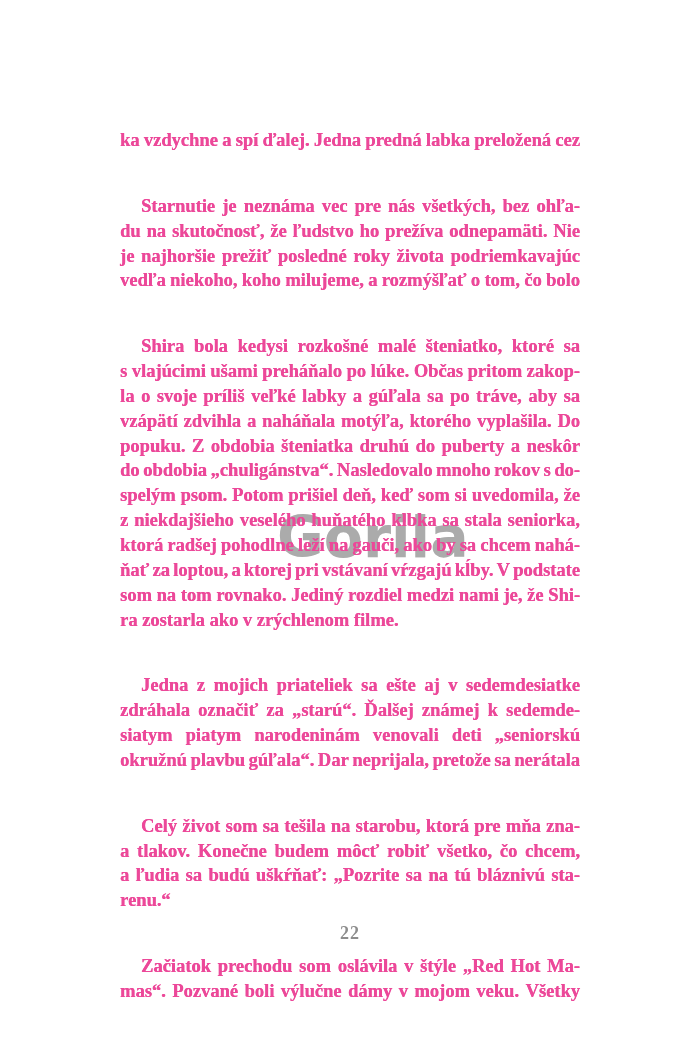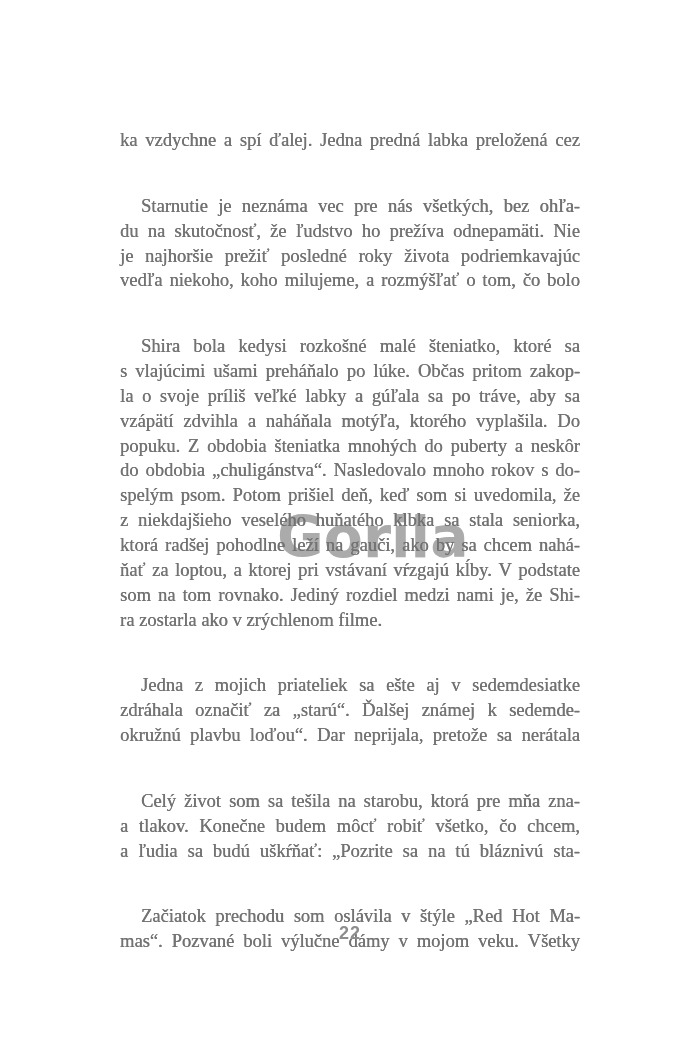--- a/index.html
+++ b/index.html
@@ -44,35 +44,35 @@
     display: flex;
     justify-content: space-between;
   }
   .line.indent { padding-left: 21px; margin-top: 41px; }
   .pagenum {
     position: absolute;
     left: 0;
     right: 0;
     top: 923px;
     text-align: center;
-    font-family: Liberation Sans, sans-serif;
+    font-family: Liberation Serif, serif;
     font-weight: bold;
     font-size: 18px;
     letter-spacing: 1px;
     color: #8d8d8d;
     z-index: 2;
   }
 </style>
 </head>
 <body>
 
 <div class="page" style="background: rgb(255, 255, 255);">
   <div class="watermark" style="color: rgb(171, 171, 171);">Gorila</div>
 
-  <div class="text-block" id="body-text" style="color: #737373;">
+  <div class="text-block" id="body-text" style="color: #ec4899; font-weight: bold;">
       <div class="line justify">
         <span>ka</span>
         <span>vzdychne</span>
         <span>a</span>
         <span>spí</span>
         <span>ďalej.</span>
         <span>Jedna</span>
         <span>predná</span>
         <span>labka</span>
         <span>preložená</span>
@@ -165,21 +165,21 @@
         <span>motýľa,</span>
         <span>ktorého</span>
         <span>vyplašila.</span>
         <span>Do</span>
       </div>
       <div class="line justify">
         <span>popuku.</span>
         <span>Z</span>
         <span>obdobia</span>
         <span>šteniatka</span>
-        <span>mnohých</span>
+        <span>druhú</span>
         <span>do</span>
         <span>puberty</span>
         <span>a</span>
         <span>neskôr</span>
       </div>
       <div class="line justify">
         <span>do</span>
         <span>obdobia</span>
         <span>„chuligánstva“.</span>
         <span>Nasledovalo</span>
@@ -265,23 +265,31 @@
         <span>zdráhala</span>
         <span>označiť</span>
         <span>za</span>
         <span>„starú“.</span>
         <span>Ďalšej</span>
         <span>známej</span>
         <span>k</span>
         <span>sedemde-</span>
       </div>
       <div class="line justify">
+        <span>siatym</span>
+        <span>piatym</span>
+        <span>narodeninám</span>
+        <span>venovali</span>
+        <span>deti</span>
+        <span>„seniorskú</span>
+      </div>
+      <div class="line justify">
         <span>okružnú</span>
         <span>plavbu</span>
-        <span>loďou“.</span>
+        <span>gúľala“.</span>
         <span>Dar</span>
         <span>neprijala,</span>
         <span>pretože</span>
         <span>sa</span>
         <span>nerátala</span>
       </div>
       <div class="line justify indent">
         <span>Celý</span>
         <span>život</span>
         <span>som</span>
@@ -311,20 +319,21 @@
         <span>sa</span>
         <span>budú</span>
         <span>uškŕňať:</span>
         <span>„Pozrite</span>
         <span>sa</span>
         <span>na</span>
         <span>tú</span>
         <span>bláznivú</span>
         <span>sta-</span>
       </div>
+      <div class="line">renu.“</div>
       <div class="line justify indent">
         <span>Začiatok</span>
         <span>prechodu</span>
         <span>som</span>
         <span>oslávila</span>
         <span>v</span>
         <span>štýle</span>
         <span>„Red</span>
         <span>Hot</span>
         <span>Ma-</span>

